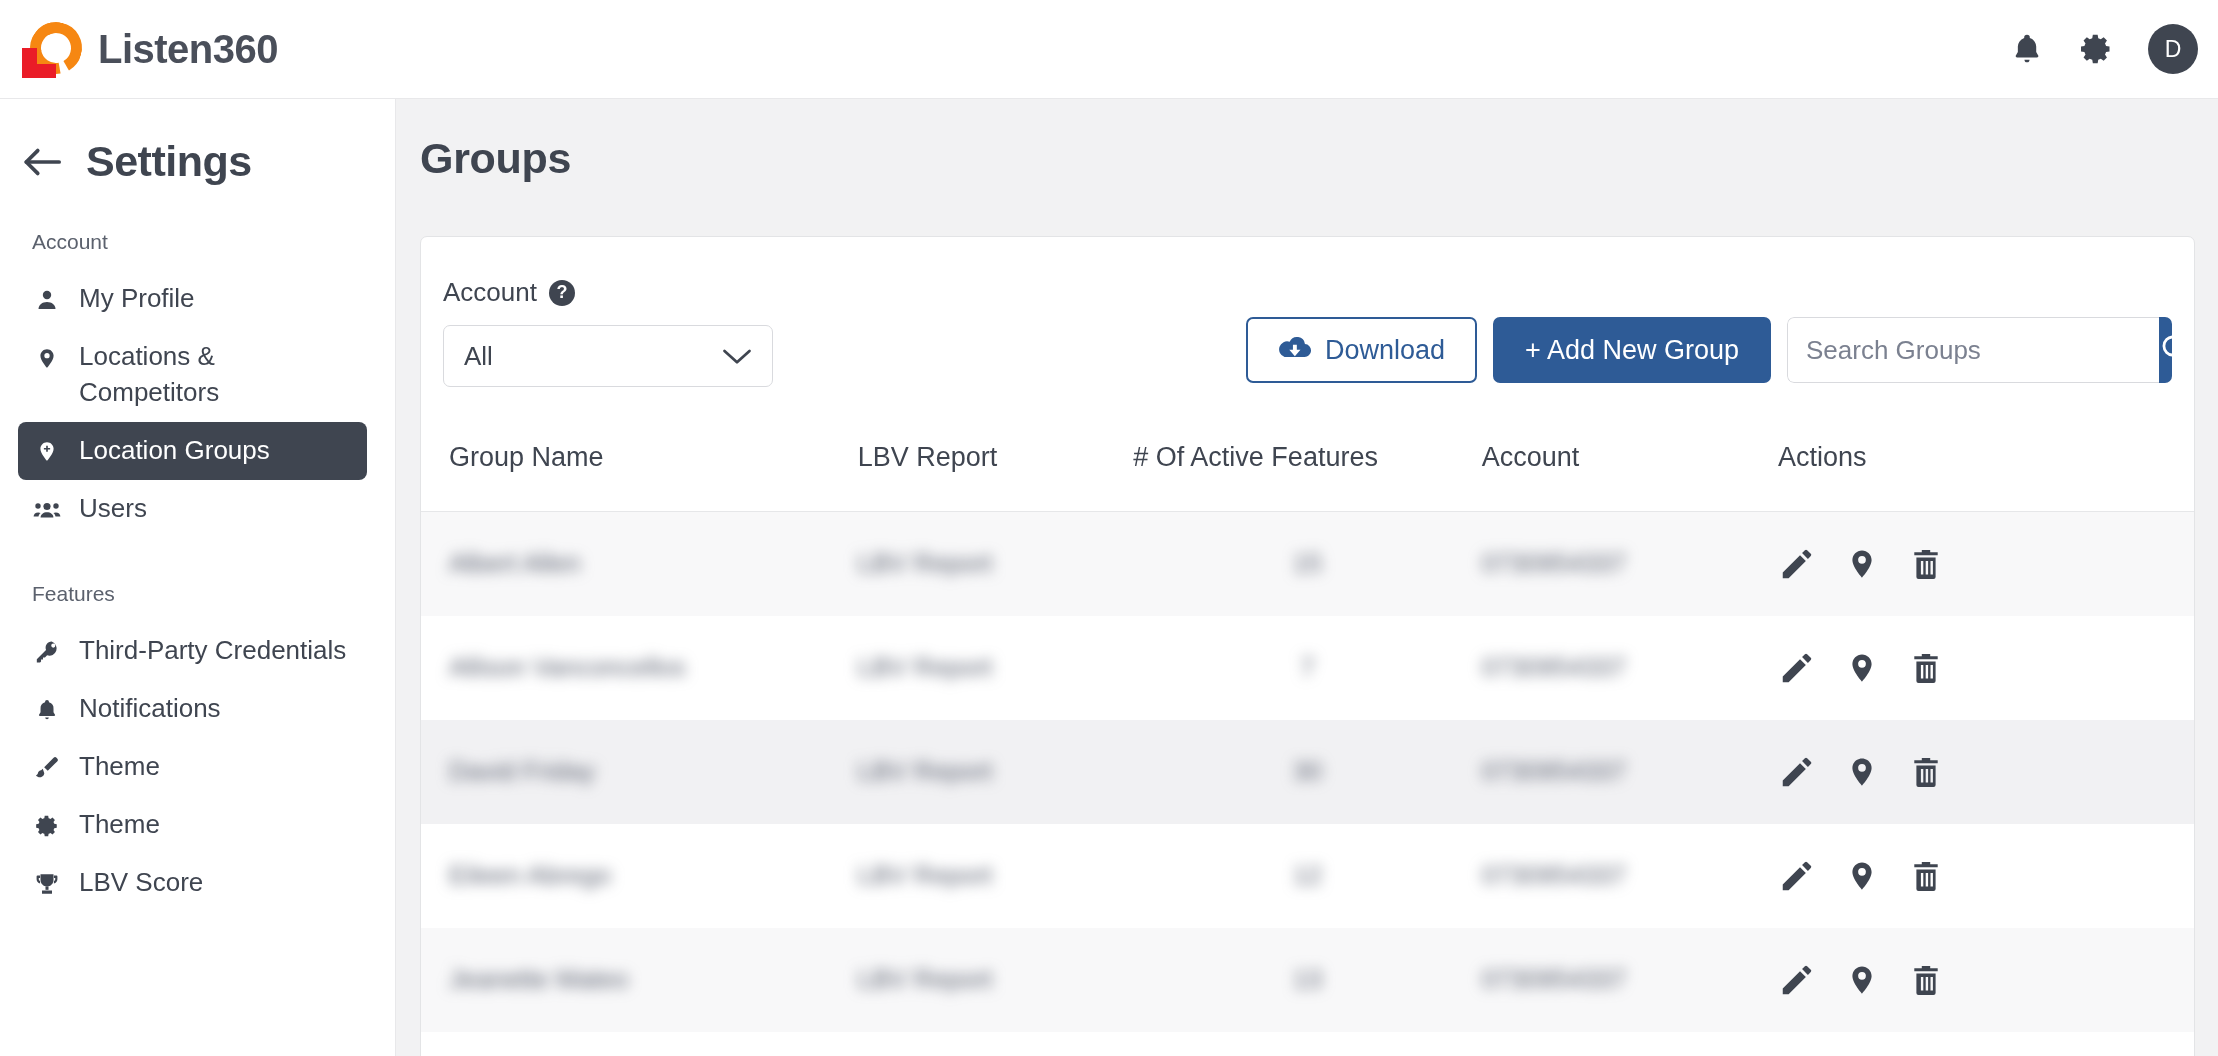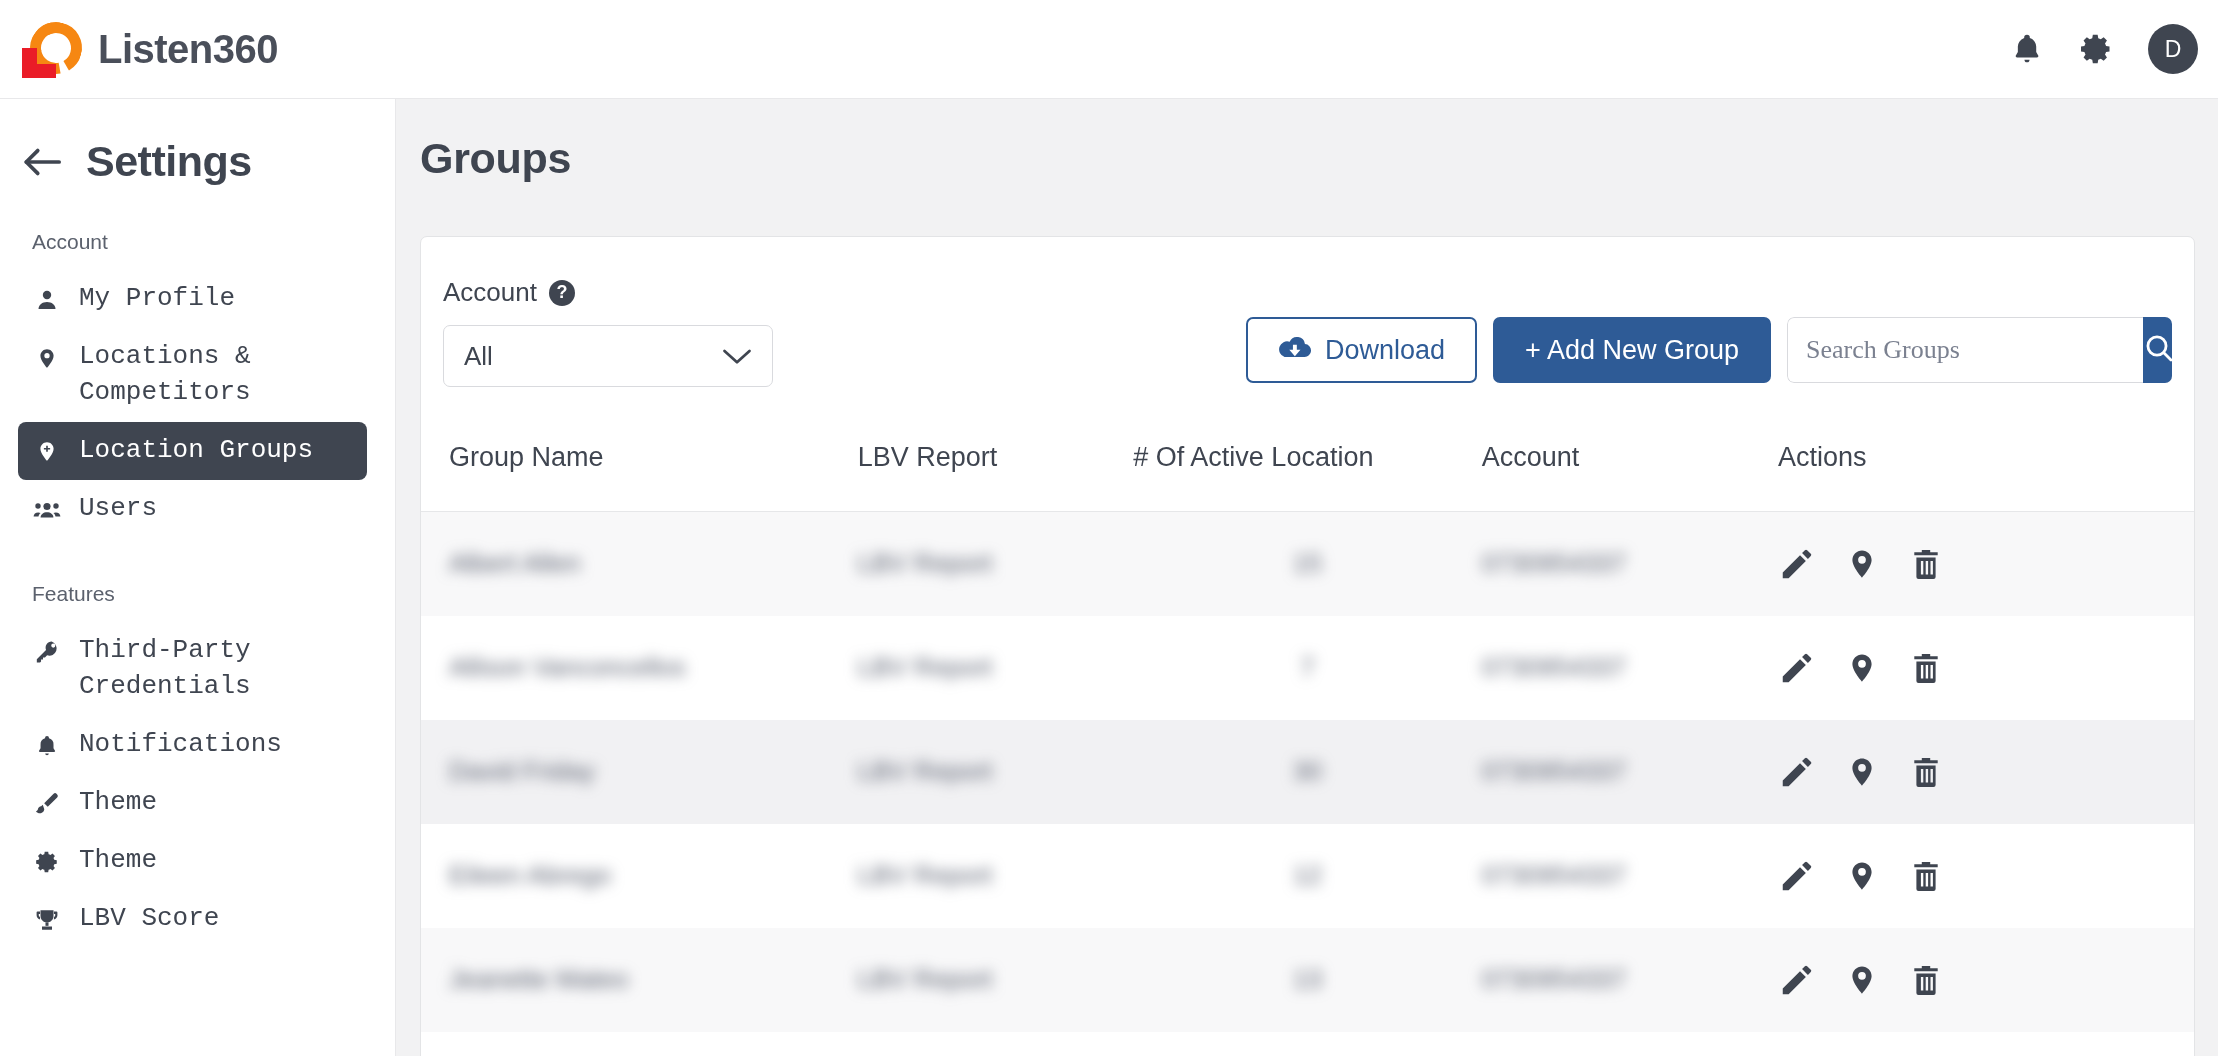--- a/index.html
+++ b/index.html
@@ -79,21 +79,21 @@
     display: flex; align-items: center; gap: 24px;
     padding: 38px 0 0 22px;
   }
   .settings-title { font-size: 43px; font-weight: 700; color: #3f4550; letter-spacing: -0.5px; }
   .back-arrow { width: 40px; height: 36px; display:flex; align-items:center; cursor: pointer; }
 
   .nav-section-label {
     font-size: 21px; color: #5b616d; font-weight: 400;
     padding: 44px 0 0 32px;
   }
-  .nav-list { margin-top: 16px; font-family: Liberation Mono, monospace; }
+  .nav-list { margin-top: 16px; }
   .nav-item {
     display: flex; align-items: flex-start; gap: 17px;
     margin: 0 28px 0 18px;
     padding: 11px 14px;
     border-radius: 8px;
     font-size: 26px;
     color: #3f4550;
     cursor: pointer;
     line-height: 1.38;
   }
@@ -192,21 +192,21 @@
   }
   .search-input {
     flex: 1;
     border: 1px solid #d9dade;
     border-right: none;
     border-radius: 7px 0 0 7px;
     background: #fff;
     padding: 0 18px;
     font-size: 26px;
     color: #3f4550;
-    font-family: Liberation Serif, serif;
+    font-family: Liberation Sans, sans-serif;
     outline: none;
   }
   .search-input::placeholder { color: #7b8190; }
   .search-btn {
     width: 76px;
     background: #2e5b96;
     border-radius: 0 7px 7px 0;
     display: flex; align-items: center; justify-content: center;
     cursor: pointer;
   }
@@ -442,21 +442,21 @@
         </div>
       </div>
     </div>
 
     <div class="tbl-body-wrap">
       <table class="tbl">
         <thead>
           <tr>
             <th class="col-name">Group Name</th>
             <th class="col-lbv">LBV Report</th>
-            <th class="col-active"># Of Active Location</th>
+            <th class="col-active"># Of Active Features</th>
             <th class="col-acct">Account</th>
             <th class="col-actions">Actions</th>
           </tr>
         </thead>
         <tbody>
 
           <tr class="row-alt">
             <td class="col-name"><span class="redact">Albert Allen</span></td>
             <td class="col-lbv"><span class="redact">LBV Report</span></td>
             <td class="col-active cell-center"><span class="redact">15</span></td>

